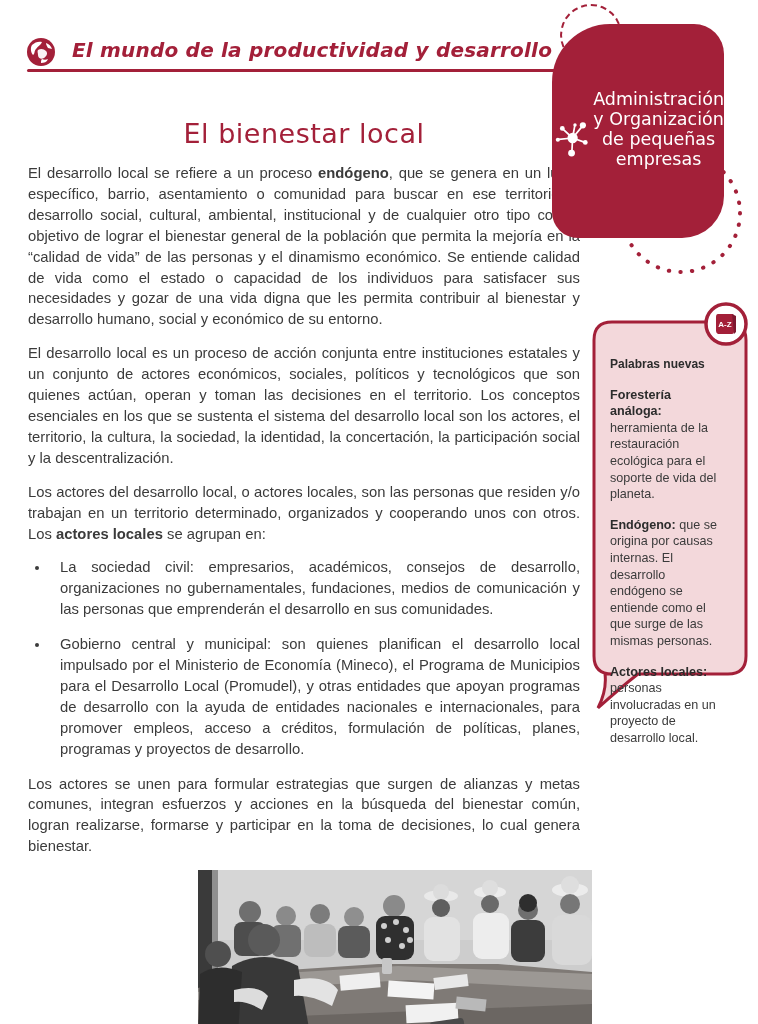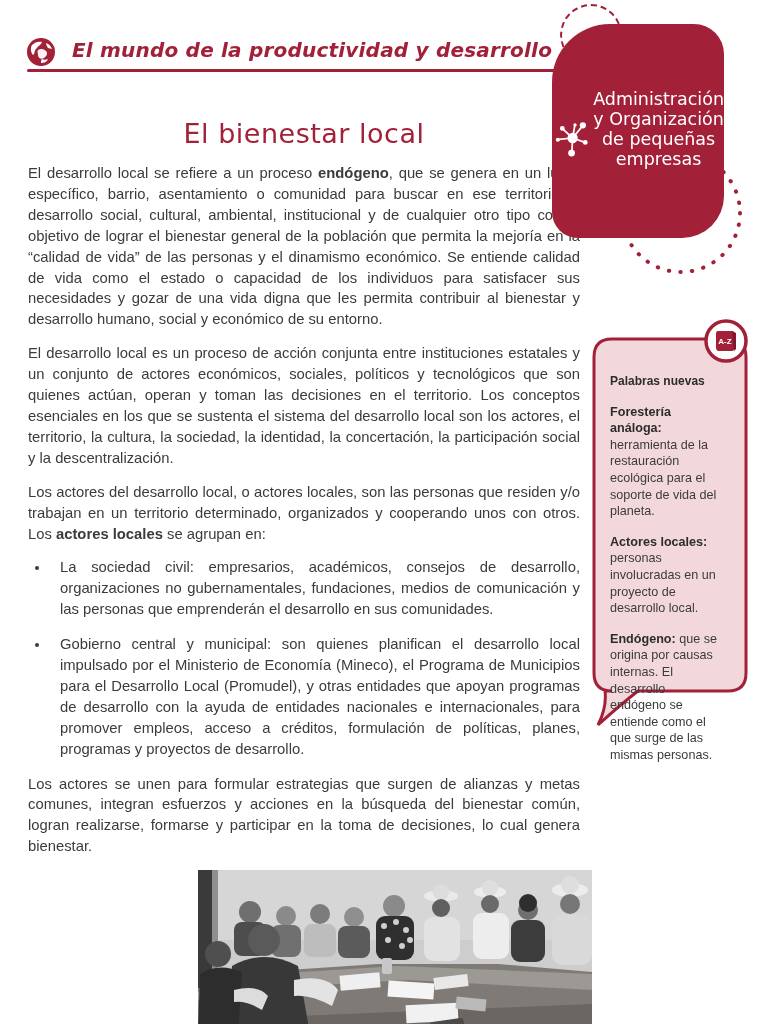--- a/index.html
+++ b/index.html
@@ -43,21 +43,21 @@
   .col .b{font-weight:bold;}
   .col ul{margin:2px 0 0 0;padding:0 0 0 22px;}
   .col li{
     font-size:14.8px;line-height:20.9px;text-align:justify;
     margin:0 0 14px 0;padding-left:10px;
   }
   
   .photo-fig{margin:0;padding:0;}
   .photo-box{margin-left:170px;width:394px;height:164px;display:block;}
   
-  .vocab{position:absolute;left:592px;top:337px;width:160px;height:394px;z-index:3;}
+  .vocab{position:absolute;left:592px;top:320px;width:160px;height:394px;z-index:3;}
   .vocab-bg{position:absolute;left:0;top:0;}
   .vocab-book{position:absolute;top:-18px;right:4px;width:44px;height:44px;}
   .vocab-body{
     position:absolute;left:18px;top:36px;width:122px;
     font-size:12.6px;line-height:16.6px;color:#3b3b3b;
   }
   .vocab-heading{margin:0 0 14px 0;font-size:12px;font-weight:bold;color:#2c2c2c;}
   .vocab-entry{margin:0 8px 14px 0;}
   .vocab-entry b{color:#2c2c2c;}
 </style>
@@ -200,18 +200,18 @@
     </svg>
     <svg class="vocab-book" viewBox="0 0 44 44">
       <circle cx="22" cy="22" r="20" fill="#ffffff" stroke="#a32039" stroke-width="3.5"></circle>
       <path d="M14,12 L28,12 Q30,12 30,14 L30,30 Q30,32 28,32 L14,32 Q12,31 12,29 L12,15 Q12,12 14,12 Z" fill="#a32039"></path>
       <path d="M28,12 L32,14 L32,30 L30,32 Z" fill="#7d1830"></path>
       <text x="21" y="25" text-anchor="middle" font-family="Liberation Sans, sans-serif" font-size="8" font-weight="bold" fill="#ffffff">A-Z</text>
     </svg>
     <div class="vocab-body">
       <h3 class="vocab-heading">Palabras nuevas</h3>
       <p class="vocab-entry"><b>Forestería análoga:</b><span> herramienta de la restauración ecológica para el soporte de vida del planeta.</span></p>
+      <p class="vocab-entry"><b>Endógeno:</b><span> que se origina por causas internas. El desarrollo endógeno se entiende como el que surge de las mismas personas.</span></p>
       <p class="vocab-entry"><b>Actores locales:</b><span> personas involucradas en un proyecto de desarrollo local.</span></p>
-      <p class="vocab-entry"><b>Endógeno:</b><span> que se origina por causas internas. El desarrollo endógeno se entiende como el que surge de las mismas personas.</span></p>
     </div>
   </aside>
 
 </div>
 
 </body></html>

